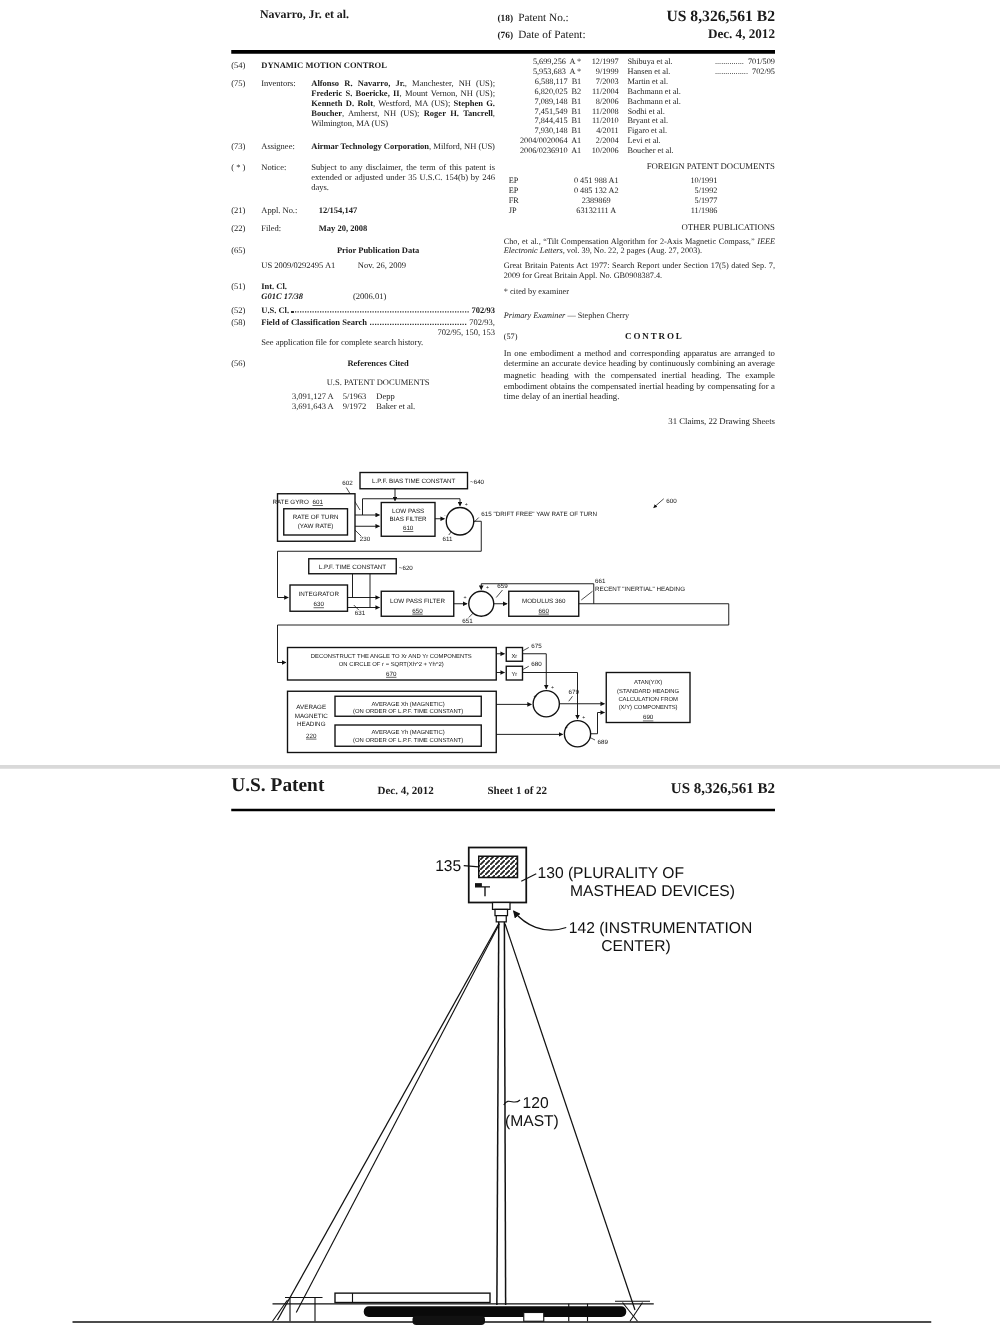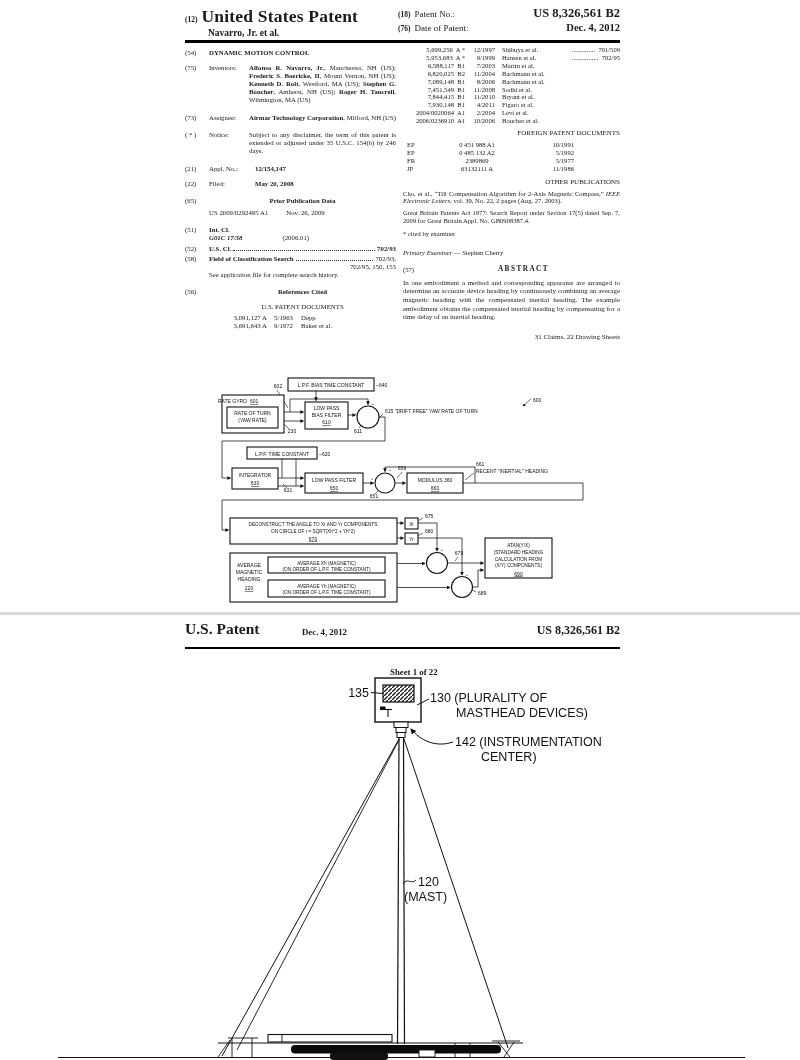--- a/index.html
+++ b/index.html
@@ -68,33 +68,29 @@
   .bt{font:12.5px "Liberation Sans",sans-serif;fill:#111;}
   .dln{stroke:#111;stroke-width:0.75;fill:none;}
   .dbox{fill:#fff;stroke:#111;stroke-width:1.1;}
   .ldr{stroke:#111;stroke-width:0.6;fill:none;}
 
   
   #page-divider{position:absolute;left:0;top:612px;width:800px;height:3px;background:#d9d9d9;}
   #p2-header{position:absolute;left:185px;top:618px;width:435px;height:28px;}
   .p2-title{position:absolute;left:0;top:2px;font-size:15.5px;font-weight:bold;}
   .p2-date{position:absolute;left:117px;top:9px;font-size:8.8px;font-weight:bold;}
-  .p2-sheet{position:absolute;left:205px;top:9px;font-size:8.8px;font-weight:bold;margin-top:40px;}
+  .p2-sheet{position:absolute;left:205px;top:9px;font-size:8.8px;font-weight:bold;}
   .p2-patno{position:absolute;right:0;top:5px;font-size:12px;font-weight:bold;}
   #rule2{position:absolute;left:185px;top:647px;width:435px;height:1.8px;background:#000;}
 </style>
 </head>
 <body>
 
 <div id="p1-header" data-name="front-page-header">
   <div class="h-left" data-name="header-left">
-    <div class="t-row">
-      <span class="h-num" data-name="code-12">(12)</span>
-      <span class="h-title" data-name="patent-title">United States Patent</span>
-    </div>
     <div class="h-authors" data-name="patent-authors">Navarro, Jr. et al.</div>
   </div>
   <div class="h-right" data-name="header-right">
     <div class="hr-row">
       <span class="h-num" data-name="code-10">(18)</span>
       <span class="hr-label" data-name="patent-no-label">Patent No.:</span>
       <span class="hr-val1" data-name="patent-number">US 8,326,561 B2</span>
     </div>
     <div class="hr-row">
       <span class="h-num" data-name="code-45">(76)</span>
@@ -282,21 +278,21 @@
         <span class="c-date" data-name="cell-date">11/1986</span>
       </div>
     </div>
   <div class="sec-head caps" style="margin-top:6px;" data-name="other-pubs-header">OTHER PUBLICATIONS</div>
   <div class="pub-par" data-name="publication-1"><span>Cho, et al., “Tilt Compensation Algorithm for 2-Axis Magnetic Compass,” </span><i>IEEE Electronic Letters</i><span>, vol. 39, No. 22, 2 pages (Aug. 27, 2003).</span></div>
   <div class="pub-par" data-name="publication-2">Great Britain Patents Act 1977: Search Report under Section 17(5) dated Sep. 7, 2009 for Great Britain Appl. No. GB0908387.4.</div>
   <div class="cited" data-name="cited-by-examiner">* cited by examiner</div>
   <div class="examiner" data-name="primary-examiner"><i>Primary Examiner</i><span> — Stephen Cherry</span></div>
   <div class="abs-head" data-name="abstract-header-row">
     <span class="fnum" data-name="field-57-num">(57)</span>
-    <span class="abs-title" data-name="abstract-header">ABSTRACT</span>
+    <span class="abs-title" data-name="abstract-header">CONTROL</span>
   </div>
   <div class="abstract" data-name="abstract-text">In one embodiment a method and corresponding apparatus are arranged to determine an accurate device heading by continuously combining an average magnetic heading with the compensated inertial heading. The example embodiment obtains the compensated inertial heading by compensating for a time delay of an inertial heading.</div>
   <div class="claims" data-name="claims-line">31 Claims, 22 Drawing Sheets</div>
 </div>
 
 <svg id="diagram-svg" width="430" height="240" viewBox="180 374 430 240" data-name="block-diagram-figure">
   <defs>
     <marker id="arw" markerWidth="5" markerHeight="5" refX="4.2" refY="2.5" orient="auto">
       <path d="M0,0 L5,2.5 L0,5 Z" fill="#111"></path>
     </marker>

